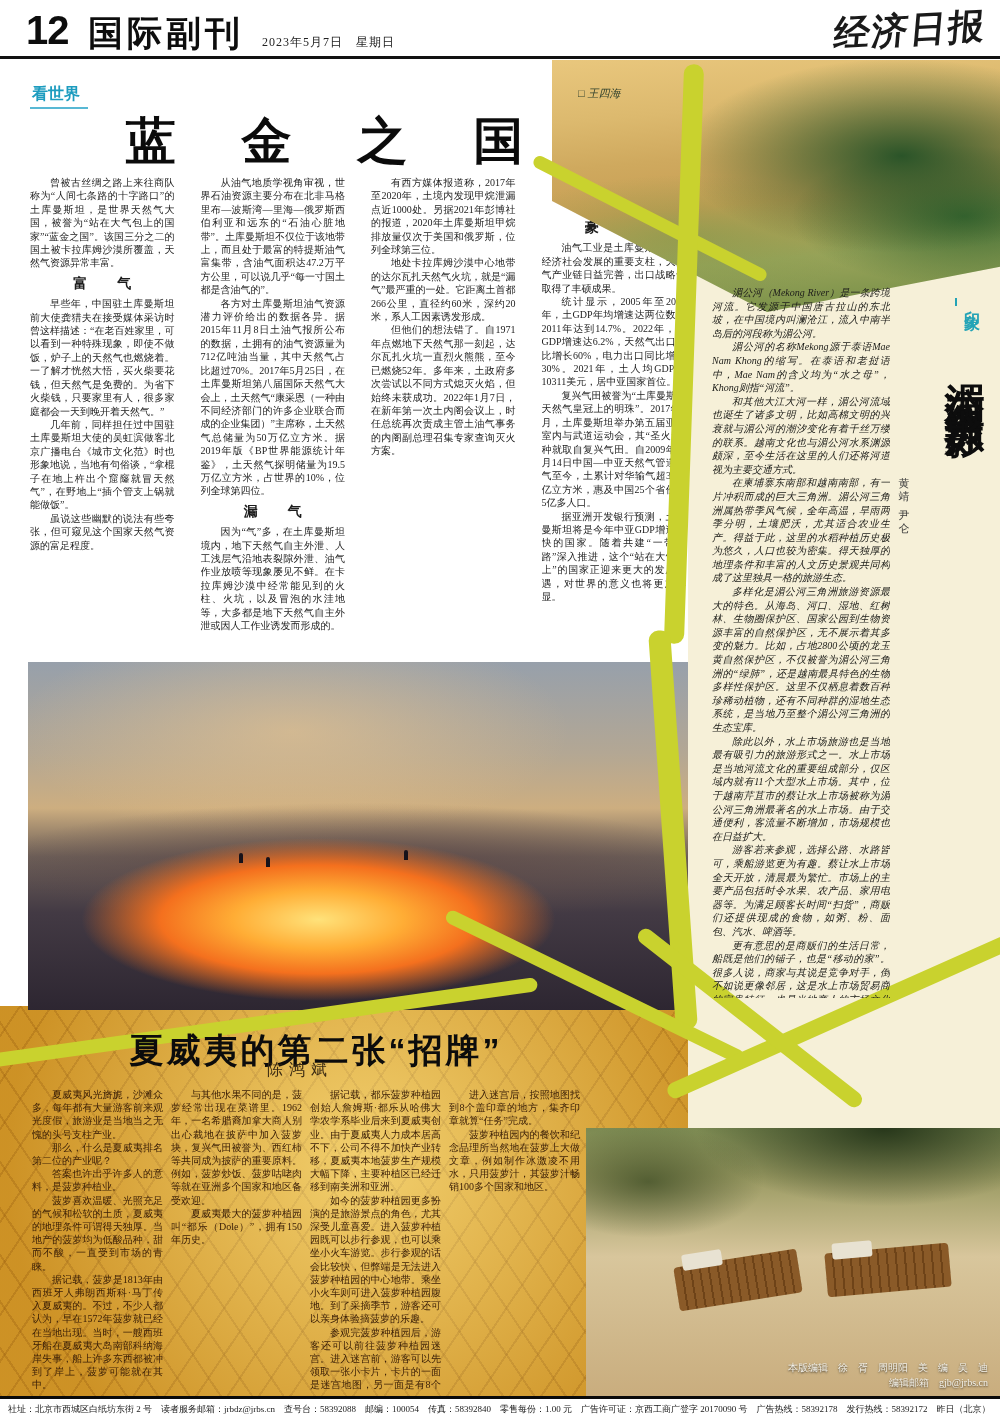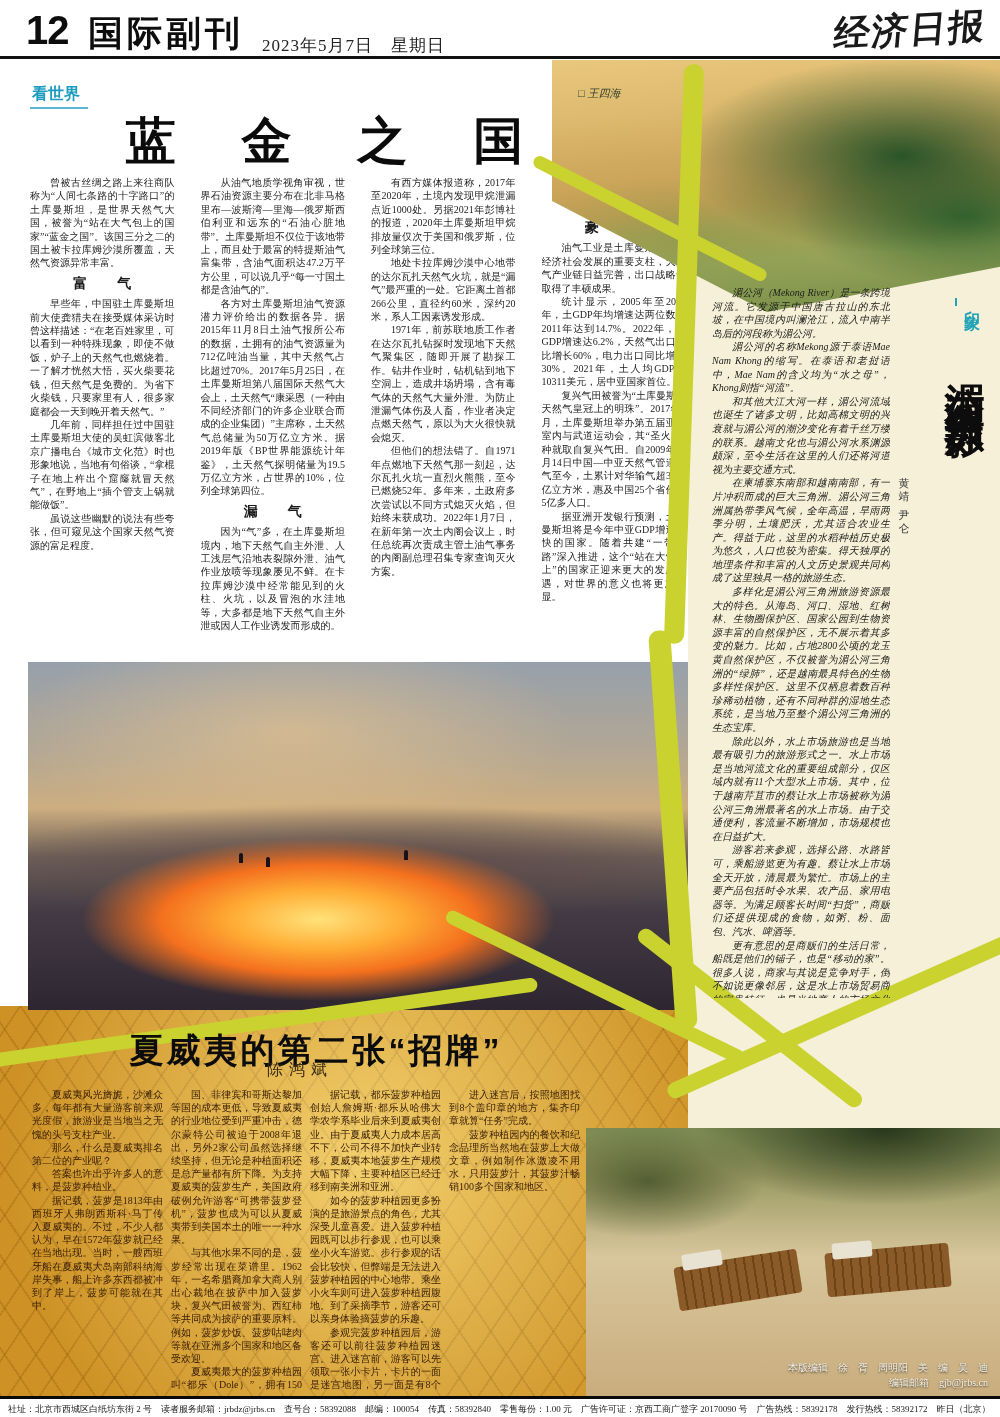--- a/index.html
+++ b/index.html
@@ -4,21 +4,21 @@
 <style>
   html,body{margin:0;padding:0;background:#e8e8e8;}
   .page{position:relative;width:1000px;height:1417px;background:#ffffff;overflow:hidden;
         font-family:"Liberation Serif","DejaVu Serif",serif;color:#1c1c1c;}
   
   .masthead{position:absolute;left:0;top:6px;width:1000px;height:50px;}
   .pageno{position:absolute;left:26px;top:2px;font-family:"Liberation Sans","DejaVu Sans",sans-serif;
           font-weight:900;font-size:40px;letter-spacing:-1px;color:#0d0d0d;}
   .section{position:absolute;left:88px;top:4px;font-family:"Liberation Sans","DejaVu Sans",sans-serif;
            font-weight:900;font-size:35px;letter-spacing:4px;color:#0d0d0d;}
-  .dateline{position:absolute;left:262px;top:28px;font-size:17px;color:#222;letter-spacing:1px;}
+  .dateline{position:absolute;left:262px;top:28px;font-size:12px;color:#222;letter-spacing:1px;}
   .paperlogo{position:absolute;right:14px;top:0px;font-family:"DejaVu Serif",serif;font-weight:700;
              font-size:36px;color:#1a1a1a;transform:rotate(-3deg) skewX(-8deg);letter-spacing:2px;}
   .mastrule{position:absolute;left:0;top:56px;width:1000px;height:3px;background:#111;}
   
   .kicker{position:absolute;left:30px;top:84px;font-family:"Liberation Sans",sans-serif;
           font-weight:700;font-size:16px;color:#1d9cbf;border-bottom:2px solid #58b8d4;padding:0 8px 2px 2px;z-index:6;text-align:right;}
   .headline{position:absolute;left:40px;top:96px;width:545px;text-align:center;z-index:6;
             font-family:"Liberation Sans","DejaVu Sans",sans-serif;font-weight:900;font-size:50px;
             letter-spacing:0.52em;margin:12px;color:#0b0b0b;text-indent:0.52em;}
   
@@ -120,21 +120,20 @@
       </div>
     <div class="col">
         <p class="para">从油气地质学视角审视，世界石油资源主要分布在北非马格里布—波斯湾—里海—俄罗斯西伯利亚和远东的“石油心脏地带”。土库曼斯坦不仅位于该地带上，而且处于最富的特提斯油气富集带，含油气面积达47.2万平方公里，可以说几乎“每一寸国土都是含油气的”。</p>
         <p class="para">各方对土库曼斯坦油气资源潜力评价给出的数据各异。据2015年11月8日土油气报所公布的数据，土拥有的油气资源量为712亿吨油当量，其中天然气占比超过70%。2017年5月25日，在土库曼斯坦第八届国际天然气大会上，土天然气“康采恩（一种由不同经济部门的许多企业联合而成的企业集团）”主席称，土天然气总储量为50万亿立方米。据2019年版《BP世界能源统计年鉴》，土天然气探明储量为19.5万亿立方米，占世界的10%，位列全球第四位。</p>
         <div class="subhead">漏　气</div>
         <p class="para">因为“气”多，在土库曼斯坦境内，地下天然气自主外泄、人工浅层气沿地表裂隙外泄、油气作业放喷等现象屡见不鲜。在卡拉库姆沙漠中经常能见到的火柱、火坑，以及冒泡的水洼地等，大多都是地下天然气自主外泄或因人工作业诱发而形成的。</p>
       </div>
     <div class="col">
         <p class="para">有西方媒体报道称，2017年至2020年，土境内发现甲烷泄漏点近1000处。另据2021年彭博社的报道，2020年土库曼斯坦甲烷排放量仅次于美国和俄罗斯，位列全球第三位。</p>
         <p class="para">地处卡拉库姆沙漠中心地带的达尔瓦扎天然气火坑，就是“漏气”最严重的一处。它距离土首都266公里，直径约60米，深约20米，系人工因素诱发形成。</p>
-        <p class="para">1971年，前苏联地质工作者在达尔瓦扎钻探时发现地下天然气聚集区，随即开展了勘探工作。钻井作业时，钻机钻到地下空洞上，造成井场坍塌，含有毒气体的天然气大量外泄。为防止泄漏气体伤及人畜，作业者决定点燃天然气，原以为大火很快就会熄灭。</p>
         <p class="para">但他们的想法错了。自1971年点燃地下天然气那一刻起，达尔瓦扎火坑一直烈火熊熊，至今已燃烧52年。多年来，土政府多次尝试以不同方式熄灭火焰，但始终未获成功。2022年1月7日，在新年第一次土内阁会议上，时任总统再次责成主管土油气事务的内阁副总理召集专家查询灭火方案。</p>
       </div>
     <div class="col col4pad">
         <div class="subhead">豪　气</div>
         <p class="para">油气工业是土库曼斯坦政治经济社会发展的重要支柱，天然气产业链日益完善，出口战略也取得了丰硕成果。</p>
         <p class="para">统计显示，2005年至2014年，土GDP年均增速达两位数，2011年达到14.7%。2022年，土GDP增速达6.2%，天然气出口同比增长60%，电力出口同比增长30%。2021年，土人均GDP达10311美元，居中亚国家首位。</p>
         <p class="para">复兴气田被誉为“土库曼斯坦天然气皇冠上的明珠”。2017年9月，土库曼斯坦举办第五届亚洲室内与武道运动会，其“圣火”火种就取自复兴气田。自2009年12月14日中国—中亚天然气管道通气至今，土累计对华输气超3800亿立方米，惠及中国25个省份、5亿多人口。</p>
         <p class="para">据亚洲开发银行预测，土库曼斯坦将是今年中亚GDP增速最快的国家。随着共建“一带一路”深入推进，这个“站在大气包上”的国家正迎来更大的发展机遇，对世界的意义也将更加彰显。</p>
       </div>
   </div>
@@ -151,24 +150,24 @@
   <div class="ribbon" style="left:650px;top:1000px;width:420px;height:16px;transform:rotate(-24deg);"></div>
   <div class="ribbon" style="left:610px;top:1010px;width:280px;height:16px;transform:rotate(38deg);"></div>
 
   <h2 class="bottom-title">夏威夷的第二张“招牌”</h2>
   <div class="bottom-byline">陈鸿斌</div>
   <div class="bottom-cols">
     <div class="bcol">
         <p class="para">夏威夷风光旖旎，沙滩众多，每年都有大量游客前来观光度假，旅游业是当地当之无愧的头号支柱产业。</p>
         <p class="para">那么，什么是夏威夷排名第二位的产业呢？</p>
         <p class="para">答案也许出乎许多人的意料，是菠萝种植业。</p>
+        <p class="para">菠萝喜欢温暖、光照充足的气候和松软的土质，夏威夷的地理条件可谓得天独厚。当地产的菠萝均为低酸品种，甜而不酸，一直受到市场的青睐。</p>
         <p class="para">据记载，菠萝是1813年由西班牙人弗朗西斯科·马丁传入夏威夷的。不过，不少人都认为，早在1572年菠萝就已经在当地出现。当时，一艘西班牙船在夏威夷大岛南部科纳海岸失事，船上许多东西都被冲到了岸上，菠萝可能就在其中。</p>
       </div>
     <div class="bcol">
-        <p class="para">国、菲律宾和哥斯达黎加等国的成本更低，导致夏威夷的行业地位受到严重冲击，德尔蒙特公司被迫于2008年退出，另外2家公司虽然选择继续坚持，但无论是种植面积还是总产量都有所下降。为支持夏威夷的菠萝生产，美国政府破例允许游客“可携带菠萝登机”，菠萝也成为可以从夏威夷带到美国本土的唯一一种水果。</p>
         <p class="para">与其他水果不同的是，菠萝经常出现在菜谱里。1962年，一名希腊裔加拿大商人别出心裁地在披萨中加入菠萝块，复兴气田被誉为、西红柿等共同成为披萨的重要原料。例如，菠萝炒饭、菠萝咕咾肉等就在亚洲多个国家和地区备受欢迎。</p>
         <p class="para">夏威夷最大的菠萝种植园叫“都乐（Dole）”，拥有150年历史。</p>
       </div>
     <div class="bcol">
         <p class="para">据记载，都乐菠萝种植园创始人詹姆斯·都乐从哈佛大学农学系毕业后来到夏威夷创业。由于夏威夷人力成本居高不下，公司不得不加快产业转移，夏威夷本地菠萝生产规模大幅下降，主要种植区已经迁移到南美洲和亚洲。</p>
         <p class="para">如今的菠萝种植园更多扮演的是旅游景点的角色，尤其深受儿童喜爱。进入菠萝种植园既可以步行参观，也可以乘坐小火车游览。步行参观的话会比较快，但弊端是无法进入菠萝种植园的中心地带。乘坐小火车则可进入菠萝种植园腹地。到了采摘季节，游客还可以亲身体验摘菠萝的乐趣。</p>
         <p class="para">参观完菠萝种植园后，游客还可以前往菠萝种植园迷宫。进入迷宫前，游客可以先领取一张小卡片，卡片的一面是迷宫地图，另一面是有8个盖印章的方格。</p>
       </div>
     <div class="bcol">
         <p class="para">进入迷宫后，按照地图找到8个盖印章的地方，集齐印章就算“任务”完成。</p>

